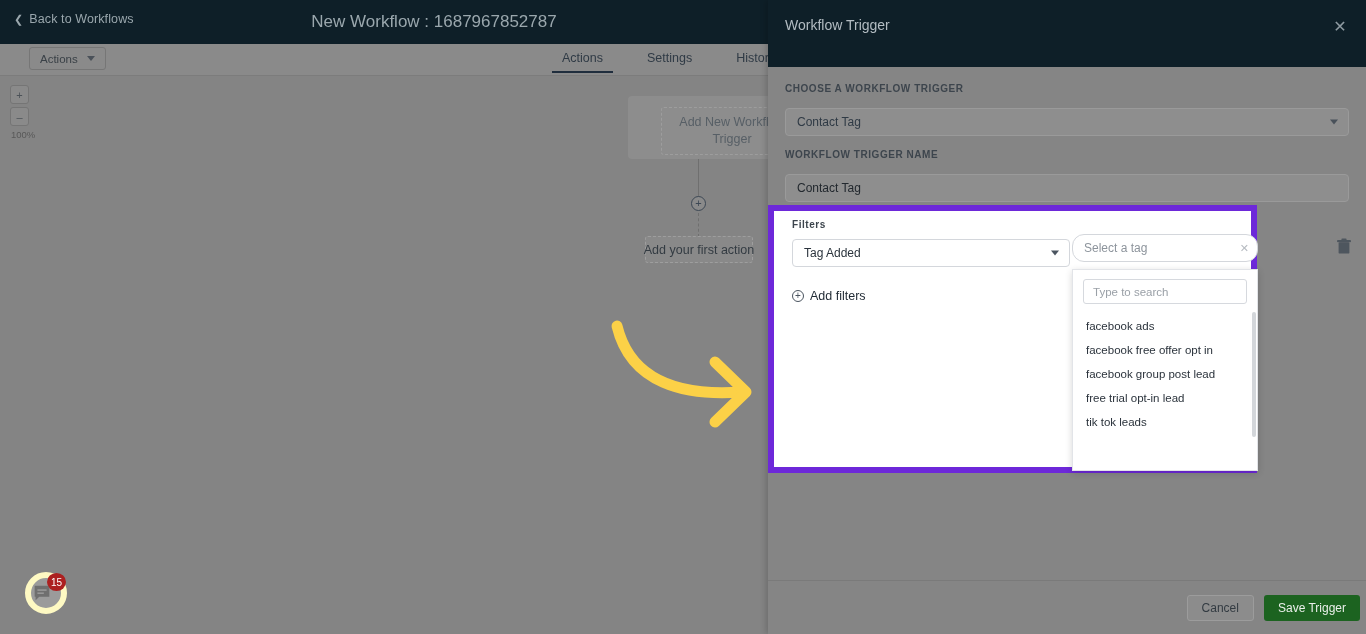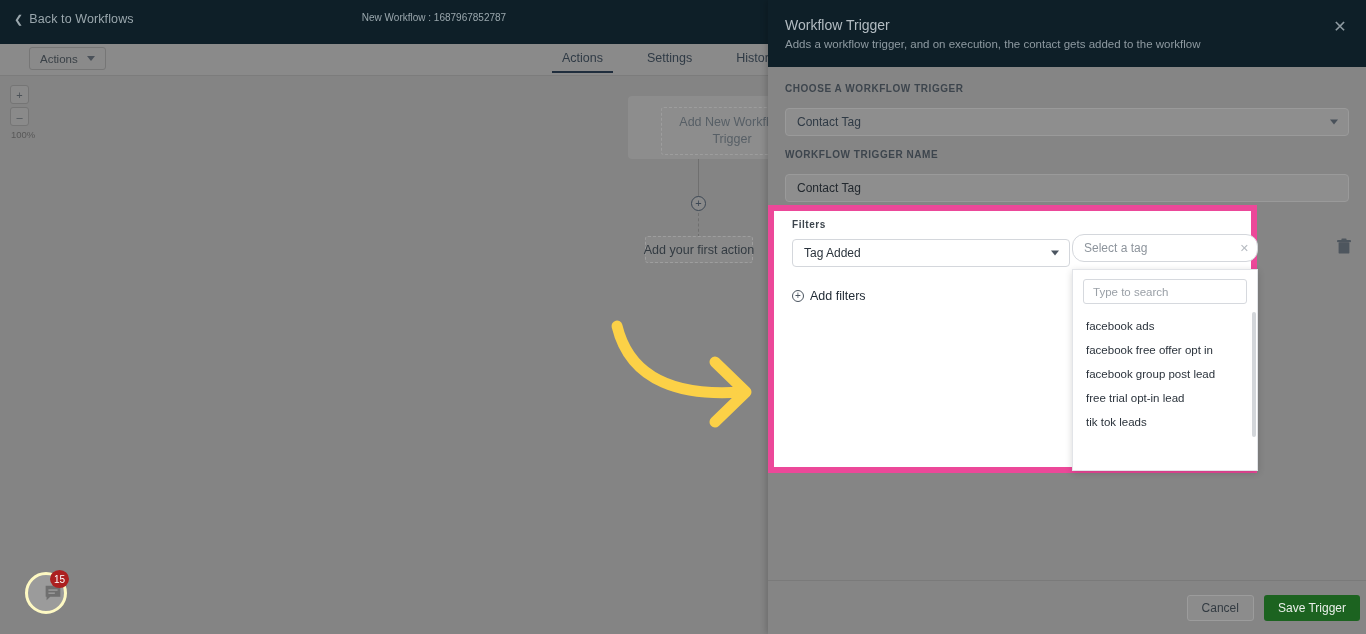--- a/index.html
+++ b/index.html
@@ -24,21 +24,21 @@
   .back-link {
     position: absolute; left: 14px; top: 12px;
     font-size: 12.5px; color: #9aa7ad; letter-spacing: .1px;
     display: flex; align-items: center; gap: 6px; cursor: pointer;
   }
   .back-chevron { font-size: 11px; line-height: 1; color: #9aa7ad; }
 
   .wf-title {
     position: absolute; left: 0; top: 12px; width: 768px;
     text-align: center; padding-left: 100px;
-    font-size: 10px; color: #9aa7ad;
+    font-size: 17px; color: #9aa7ad;
   }
 
   .builder-subbar {
     position: absolute; left: 0; top: 44px; width: 768px; height: 32px;
     background: #8a8a8a; border-bottom: 1px solid #7c7c7c;
   }
   .actions-btn {
     position: absolute; left: 29px; top: 47px;
     height: 23px; padding: 0 10px;
     border: 1px solid #767676; border-radius: 3px;
@@ -104,22 +104,22 @@
     border: 1px dashed #9e9e9e; border-radius: 3px;
     display: flex; align-items: center; justify-content: center;
     font-size: 12.5px; color: #333b42; background: #898989; cursor: pointer;
     white-space: nowrap;
   }
 
   
   .chat-widget {
     position: absolute; left: 25px; bottom: 20px;
     width: 42px; height: 42px; border-radius: 50%;
-    background: #9b9b9b; border: 3px solid #fef9c3;
-    display: flex; align-items: center; justify-content: flex-end; cursor: pointer;
+    background: #9b9b9b; border: 6px solid #fef9c3;
+    display: flex; align-items: center; justify-content: flex-start; cursor: pointer;
   }
   .chat-badge {
     position: absolute; right: -5px; top: -5px;
     min-width: 18px; height: 18px; border-radius: 50%;
     background: #ac2020; color: #fff; font-size: 10px;
     display: flex; align-items: center; justify-content: center;
     padding: 0 4px;
   }
 
   
@@ -168,21 +168,21 @@
   .text-input {
     height: 28px; border: 1px solid #9a9a9a; border-radius: 4px;
     background: #8e8e8e; display: flex; align-items: center;
     padding: 0 11px; font-size: 12px; color: #22282e;
   }
 
   
   .filters-highlight {
     position: absolute; left: 768px; top: 205px;
     width: 489px; height: 268px;
-    background: #ec4899; padding: 6px;
+    background: #6d28d9; padding: 6px;
     z-index: 30;
   }
   .filters-card {
     width: 100%; height: 100%; background: #ffffff;
     position: relative; overflow: visible;
   }
   .filters-label {
     position: absolute; left: 18px; top: 8px;
     font-size: 10px; font-weight: bold; color: #3d454d;
     letter-spacing: .55px;
@@ -324,21 +324,20 @@
         <path d="M12 8 C 26 66, 80 78, 136 74" stroke="#fcd147" stroke-width="11" fill="none" stroke-linecap="round"></path>
         <path d="M110 44 L 141 74 L 110 104" stroke="#fcd147" stroke-width="11" fill="none" stroke-linecap="round" stroke-linejoin="round"></path>
       </svg>
     </div>
   </div>
 
   <div class="panel">
 
     <div class="panel-head">
       <div class="panel-title">Workflow Trigger</div>
-      <div class="panel-sub">Adds a workflow trigger, and on execution, the contact gets added to the workflow</div>
       <div class="panel-close">✕</div>
     </div>
 
     <div class="panel-body">
 
       <div style="position:absolute;left:17px;top:16px;" class="fld-label">Choose a workflow trigger</div>
 
       <div class="select-box" style="position:absolute;left:17px;top:41px;width:564px;">
         <span>Contact Tag</span>
         <span class="chev"></span>

